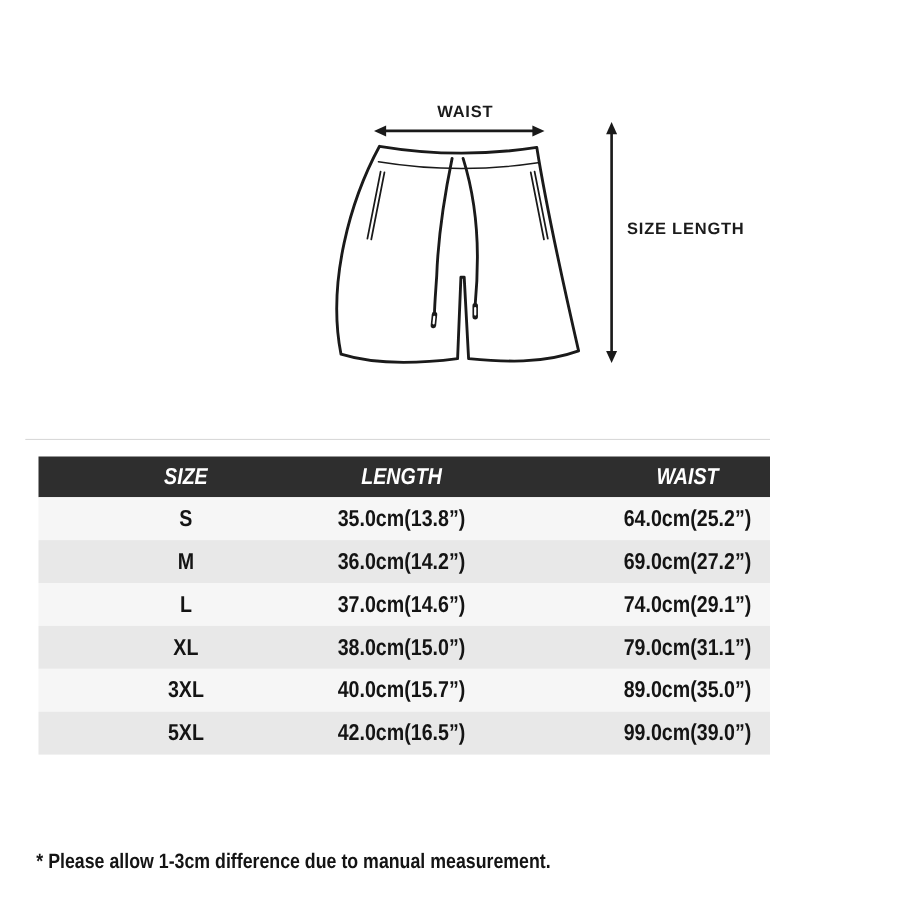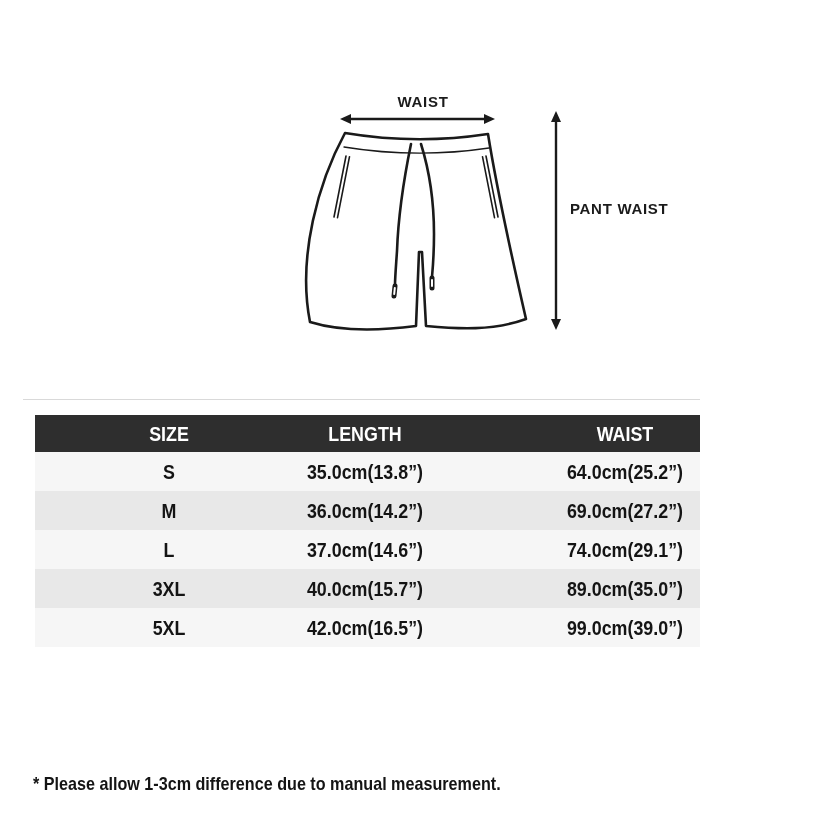--- a/index.html
+++ b/index.html
@@ -10,21 +10,21 @@
   .dim-label{position:absolute;font-weight:700;font-size:15px;letter-spacing:0.7px;
              color:#1b1b1b;white-space:nowrap;}
   .waist-label{left:423px;top:93px;transform:translateX(-50%);}
   .pantlen-label{left:570px;top:200px;}
 
   
   .top-rule{position:absolute;left:23px;top:399px;width:795px;height:1px;background:#d9d9d9;}
 
   
   .size-table{position:absolute;left:35px;top:415px;width:770px;}
-  .thead{position:relative;height:37px;background:var(--header-bg,#2e2e2e);}
+  .thead{position:relative;height:37px;background:var(--header-bg,#2e2e2e);font-style:italic;}
   .trow{position:relative;height:39px;}
   .trow:nth-child(even){background:var(--row-light,#f6f6f6);}
   .trow:nth-child(odd){background:var(--row-dark,#e8e8e8);}
   .cell{position:absolute;top:50%;transform:translate(-50%,-50%) scaleX(0.85);
         white-space:nowrap;font-weight:700;font-size:21px;color:var(--ink,#141414);}
   .th{color:#ffffff;}
   .c1{left:134px;}
   .c2{left:330px;}
   .c3{left:590px;}
 
@@ -83,21 +83,21 @@
       </g>
     </g>
 
     <g stroke="#1a1a1a" fill="#1a1a1a">
       <line x1="266" y1="33" x2="266" y2="233" stroke-width="2.4"></line>
       <polygon points="266,23 261,34 271,34" stroke="none"></polygon>
       <polygon points="266,242 261,231 271,231" stroke="none"></polygon>
     </g>
   </svg>
 
-  <div class="dim-label pantlen-label">PANT WAIST</div>
+  <div class="dim-label pantlen-label">SIZE LENGTH</div>
 
   <div class="top-rule"></div>
 
   <div class="size-table">
     <div class="thead">
       <span class="cell th c1">SIZE</span>
       <span class="cell th c2">LENGTH</span>
       <span class="cell th c3">WAIST</span>
     </div>
 
@@ -110,20 +110,25 @@
       <span class="cell c1">M</span>
       <span class="cell c2">36.0cm(14.2”)</span>
       <span class="cell c3">69.0cm(27.2”)</span>
     </div>
     <div class="trow">
       <span class="cell c1">L</span>
       <span class="cell c2">37.0cm(14.6”)</span>
       <span class="cell c3">74.0cm(29.1”)</span>
     </div>
     <div class="trow">
+      <span class="cell c1">XL</span>
+      <span class="cell c2">38.0cm(15.0”)</span>
+      <span class="cell c3">79.0cm(31.1”)</span>
+    </div>
+    <div class="trow">
       <span class="cell c1">3XL</span>
       <span class="cell c2">40.0cm(15.7”)</span>
       <span class="cell c3">89.0cm(35.0”)</span>
     </div>
     <div class="trow">
       <span class="cell c1">5XL</span>
       <span class="cell c2">42.0cm(16.5”)</span>
       <span class="cell c3">99.0cm(39.0”)</span>
     </div>
   </div>

